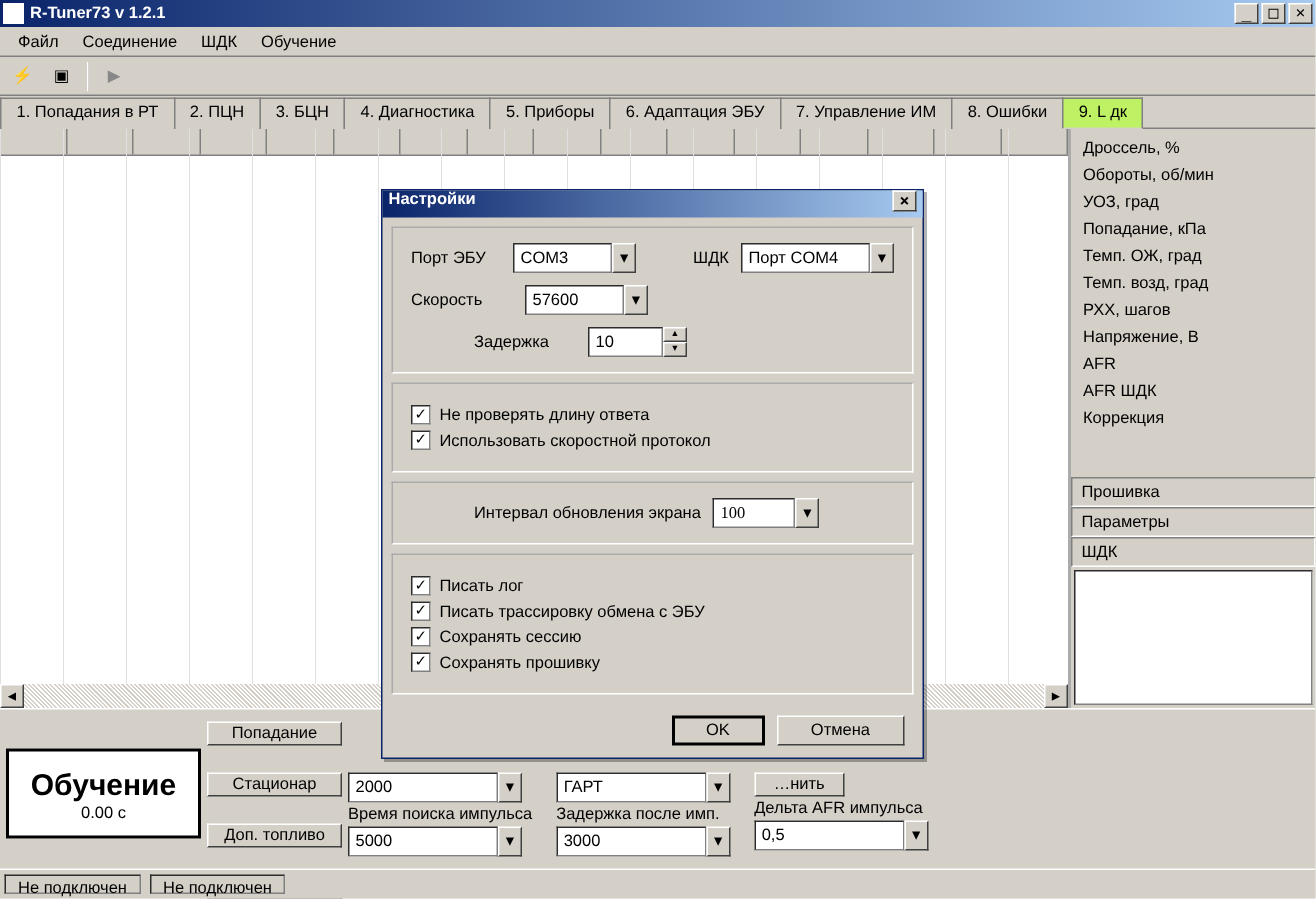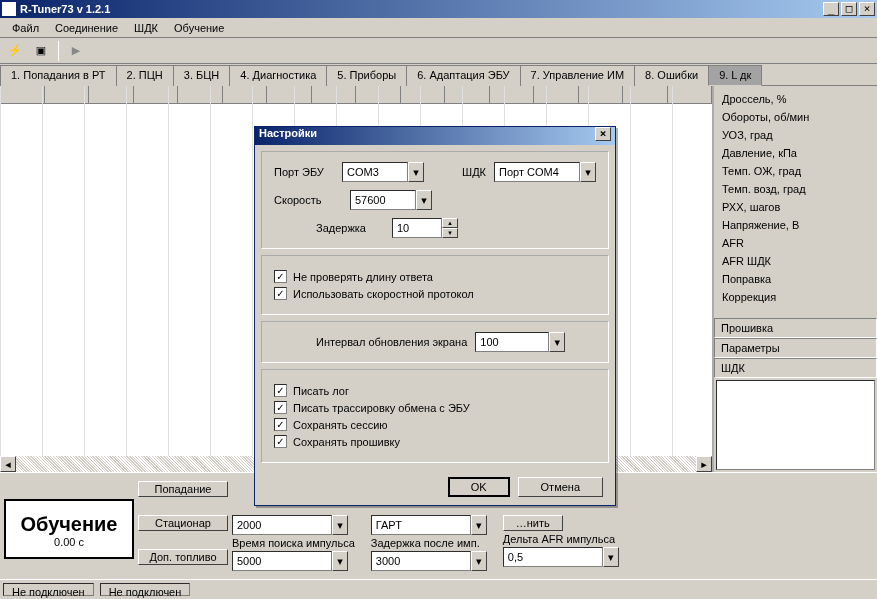--- a/index.html
+++ b/index.html
@@ -12,21 +12,21 @@
 
 .menubar { background: #d4d0c8; height: 20px; display: flex; align-items: center; padding: 0 4px; border-bottom: 1px solid #808080; }
 .menubar .menuitem { padding: 2px 8px; }
 
 .toolbar { background: #d4d0c8; height: 26px; display: flex; align-items: center; padding: 0 4px; border-bottom: 1px solid #808080; gap: 4px; }
 .toolbar .tbtn { width: 22px; height: 22px; display: flex; align-items: center; justify-content: center; }
 .toolbar .sep { width: 1px; height: 20px; background: #808080; border-right: 1px solid #fff; margin: 0 2px; }
 
 .tabs { display: flex; background: #d4d0c8; height: 22px; border-bottom: 1px solid #808080; }
 .tab { padding: 3px 10px; border: 1px solid #808080; border-bottom: none; background: #d4d0c8; margin-right: -1px; position: relative; top: 1px; }
-.tab.active { background: #a3a3a3; border-bottom: 1px solid #d4d0c8; z-index: 2; }
+.tab.active { background: #bef264; border-bottom: 1px solid #d4d0c8; z-index: 2; }
 
 .content-area { display: flex; height: 386px; background: #fff; }
 .grid-area { flex: 1; background: white; position: relative; overflow: hidden; }
 .grid-area .gridlines { position: absolute; inset: 0; background-image: linear-gradient(to right, #e0e0e0 1px, transparent 1px); background-size: 42px 100%; }
 .grid-header { position: absolute; top: 0; left: 0; right: 0; height: 18px; background: #d4d0c8; border-bottom: 1px solid #808080; display:flex; }
 .grid-header div { flex:1; border-right:1px solid #808080; }
 .hscroll { position: absolute; bottom: 0; left: 0; right: 0; height: 16px; background: #d4d0c8; display:flex; }
 .hscroll .arrow { width:16px; height:16px; background:#d4d0c8; border:1px solid #fff; border-right-color:#404040; border-bottom-color:#404040; text-align:center; line-height:14px; }
 .hscroll .track { flex:1; background: repeating-linear-gradient(45deg,#fff,#fff 1px,#d4d0c8 1px,#d4d0c8 2px); }
 
@@ -134,28 +134,27 @@
       <div class="arrow">◂</div>
       <div class="track"></div>
       <div class="arrow">▸</div>
     </div>
   </div>
   <div class="side-panel">
     <div class="side-list">
       <div>Дроссель, %</div>
       <div>Обороты, об/мин</div>
       <div>УОЗ, град</div>
-      <div>Давление, кПа</div>
+      <div>Попадание, кПа</div>
       <div>Темп. ОЖ, град</div>
       <div>Темп. возд, град</div>
       <div>РХХ, шагов</div>
       <div>Напряжение, В</div>
       <div>AFR</div>
       <div>AFR ШДК</div>
-      <div>Поправка</div>
       <div>Коррекция</div>
 
     </div>
     <div class="side-section-hdr">Прошивка</div>
     <div class="side-section-hdr">Параметры</div>
     <div class="side-section-hdr">ШДК</div>
     <div class="side-big"></div>
   </div>
 </div>
 
@@ -255,21 +254,21 @@
         </div>
       <div class="chk-row">
           <div class="chk">✓</div>
           <span>Использовать скоростной протокол</span>
         </div>
     </div>
     <div class="dlg-group">
       <div class="dlg-row">
         <label style="width:auto">Интервал обновления экрана</label>
         <div class="dlg-combo">
-            <input style="width: 74px;" value="100">
+            <input style="width: 55px; font-family: Liberation Serif, serif;" value="100">
             <div class="drop">▾</div>
           </div>
       </div>
     </div>
     <div class="dlg-group">
       <div class="chk-row">
           <div class="chk">✓</div>
           <span>Писать лог</span>
         </div>
       <div class="chk-row">

